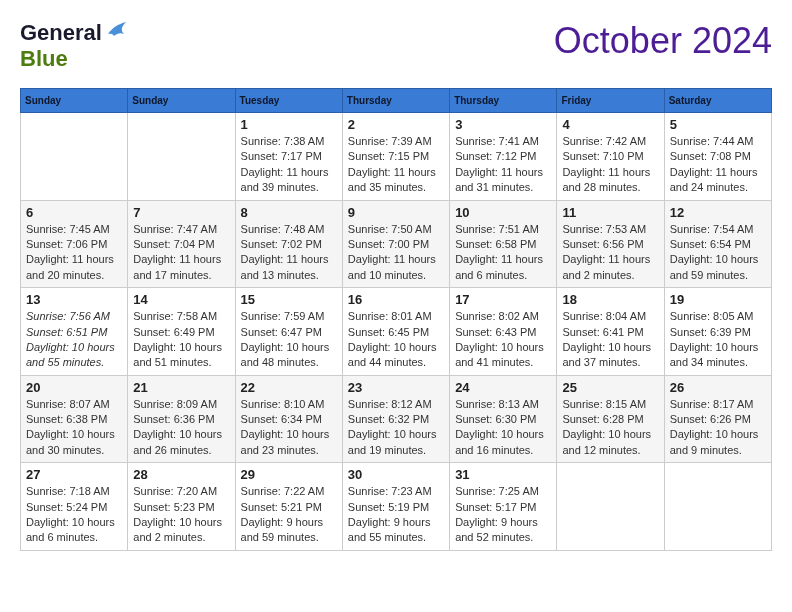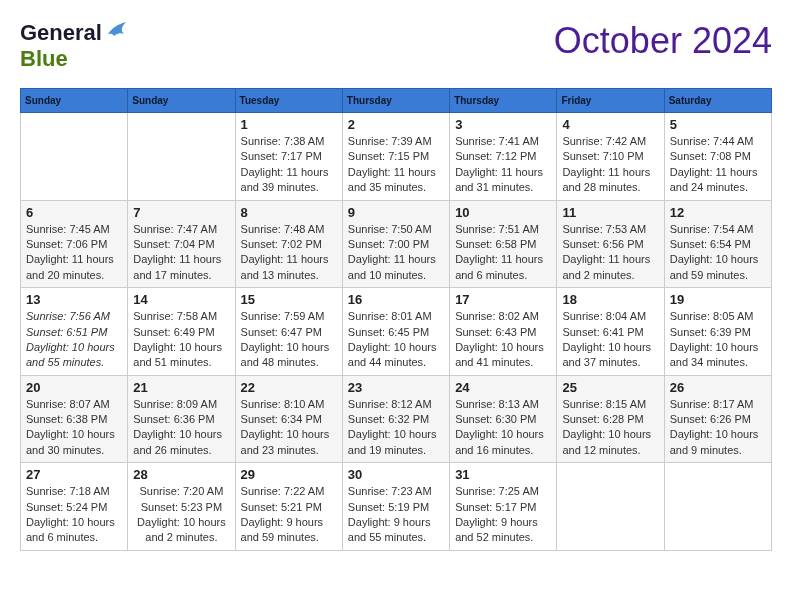--- a/index.html
+++ b/index.html
@@ -293,21 +293,21 @@
       </tr>
       <tr>
         <td>
           <span class="day-number">27</span>
           <div class="day-info" style="white-space: pre-line;">Sunrise: 7:18 AM
 Sunset: 5:24 PM
 Daylight: 10 hours and 6 minutes.</div>
         </td>
         <td>
           <span class="day-number">28</span>
-          <div class="day-info" style="white-space: pre-line; text-align: center;">Sunrise: 7:20 AM
+          <div class="day-info" style="white-space: pre-line;">Sunrise: 7:20 AM
 Sunset: 5:23 PM
 Daylight: 10 hours and 2 minutes.</div>
         </td>
         <td>
           <span class="day-number">29</span>
           <div class="day-info" style="white-space: pre-line;">Sunrise: 7:22 AM
 Sunset: 5:21 PM
 Daylight: 9 hours and 59 minutes.</div>
         </td>
         <td>

